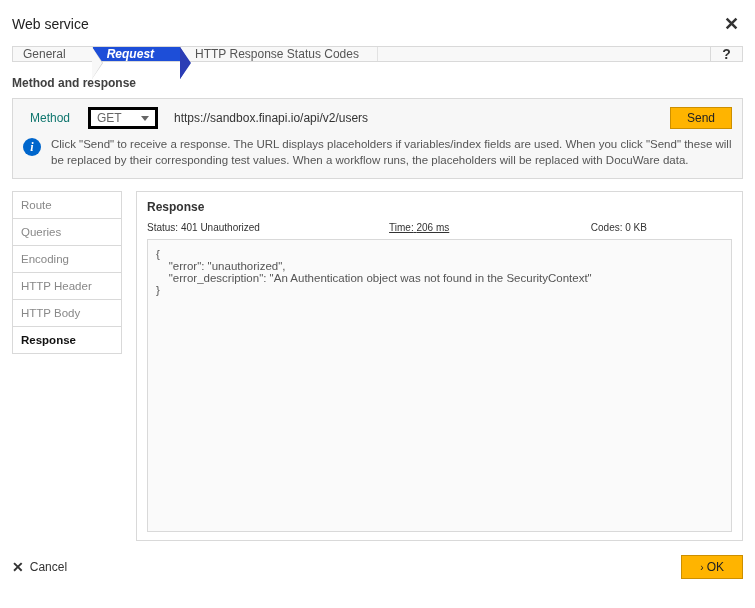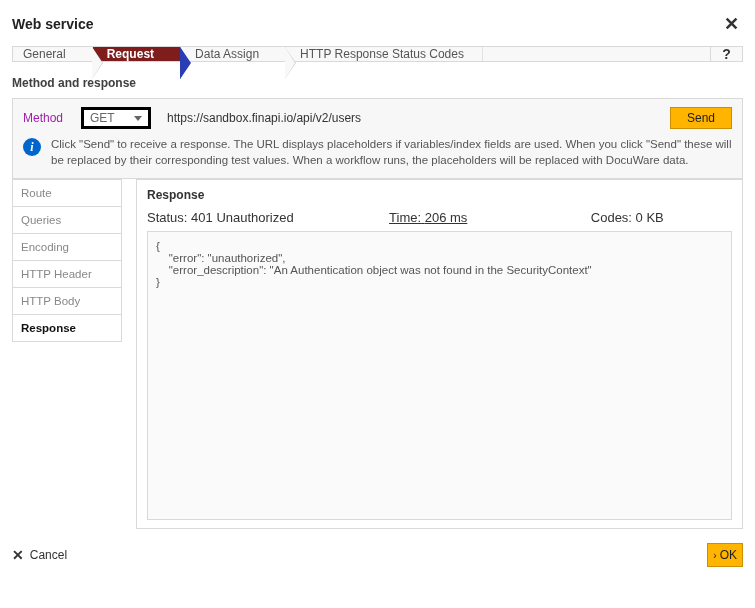--- a/index.html
+++ b/index.html
@@ -12,21 +12,21 @@
     background: #fff;
     width: 755px;
   }
   .header-row {
     display: flex;
     justify-content: space-between;
     align-items: center;
     margin-bottom: 10px;
   }
   .dialog-title {
-    font-weight: bold;
+    font-weight: normal;
     font-size: 14px;
     color: #222;
     padding: 4px 0;
   }
   .close-x {
     font-size: 18px;
     font-weight: bold;
     cursor: pointer;
     padding: 0 4px;
   }
@@ -66,23 +66,24 @@
     position: absolute;
     right: -11px;
     top: 0;
     width: 0; height: 0;
     border-top: 16px solid transparent;
     border-bottom: 16px solid transparent;
     border-left: 11px solid #d0d0d0;
     z-index: 1;
   }
   .tab.active {
-    background: #7f1d1d;
+    background: #1d4ed8;
     color: #fff;
     font-weight: 600;
+    font-style: italic;
   }
   .tab.active.chev::after { border-left-color: #2b3db5; }
   .tab.active.chev::before { border-left-color: #2b3db5; }
   .tab.first { padding-left: 10px; }
   .tab-spacer { flex: 1; }
   .help-btn {
     width: 32px;
     display: flex;
     align-items: center;
     justify-content: center;
@@ -101,21 +102,21 @@
   .method-box {
     border: 1px solid #d9d9d9;
     background: #f7f7f7;
     padding: 8px 10px 10px 10px;
   }
   .method-row {
     display: flex;
     align-items: center;
     gap: 10px;
   }
-  .method-label { color: #a21caf; width: 48px; }
+  .method-label { color: #0f766e; width: 48px; margin-left: 7px; }
   .method-select {
     display: flex;
     align-items: center;
     justify-content: space-between;
     width: 70px;
     height: 22px;
     padding: 0 6px;
     background: #fff;
     border: 3px solid #000000;
     color: #666;
@@ -163,20 +164,21 @@
     margin-top: 1px;
   }
   .info-text {
     color: #555;
     line-height: 1.35;
     font-size: 11.5px;
   }
   .body-split {
     display: flex;
     gap: 14px;
+    margin-top: 12px;
   }
   .side-tabs {
     width: 110px;
     flex-shrink: 0;
   }
   .side-tab {
     border: 1px solid #d9d9d9;
     border-bottom: none;
     padding: 7px 8px;
     color: #888;
@@ -195,21 +197,21 @@
     border: 1px solid #d9d9d9;
     padding: 8px 10px;
     min-height: 350px;
     display: flex;
     flex-direction: column;
   }
   .resp-title { font-weight: bold; margin-bottom: 8px; }
   .resp-meta {
     display: flex;
     color: #333;
-    font-size: 13px;
+    font-size: 10px;
     margin-bottom: 6px;
   }
   .resp-meta > div:nth-child(1) { flex: 1.2; }
   .resp-meta > div:nth-child(2) { flex: 1; text-decoration: underline; }
   .resp-meta > div:nth-child(3) { flex: 0.7; }
   .resp-body {
     flex: 1;
     border: 1px solid #d9d9d9;
     background: #fafafa;
     padding: 8px;
@@ -232,38 +234,37 @@
     gap: 6px;
     cursor: pointer;
     color: #333;
     font-size: 12px;
   }
   .cancel-x { font-weight: bold; font-size: 14px; }
   .ok-btn {
     background: #ffb400;
     border: 1px solid #cc8f00;
     color: #222;
-    padding: 4px 5px;
+    padding: 4px 18px;
     cursor: pointer;
     font-size: 12px;
   }
   .ok-ch { font-size: 10px; margin-right: 3px; }
 </style>
 </head>
 <body>
 
 <div class="header-row">
   <div class="dialog-title">Web service</div>
   <div class="close-x">✕</div>
 </div>
 
 <div class="tab-bar">
   <div class="tab chev first">General</div>
   <div class="tab chev active">Request</div>
-  <div class="tab chev">Data Assign</div>
   <div class="tab">HTTP Response Status Codes</div>
   <div class="tab-spacer"></div>
   <div class="help-btn">?</div>
 </div>
 
 <div class="section-title">Method and response</div>
 
 <div class="method-box">
   <div class="method-row">
     <div class="method-label">Method</div>

